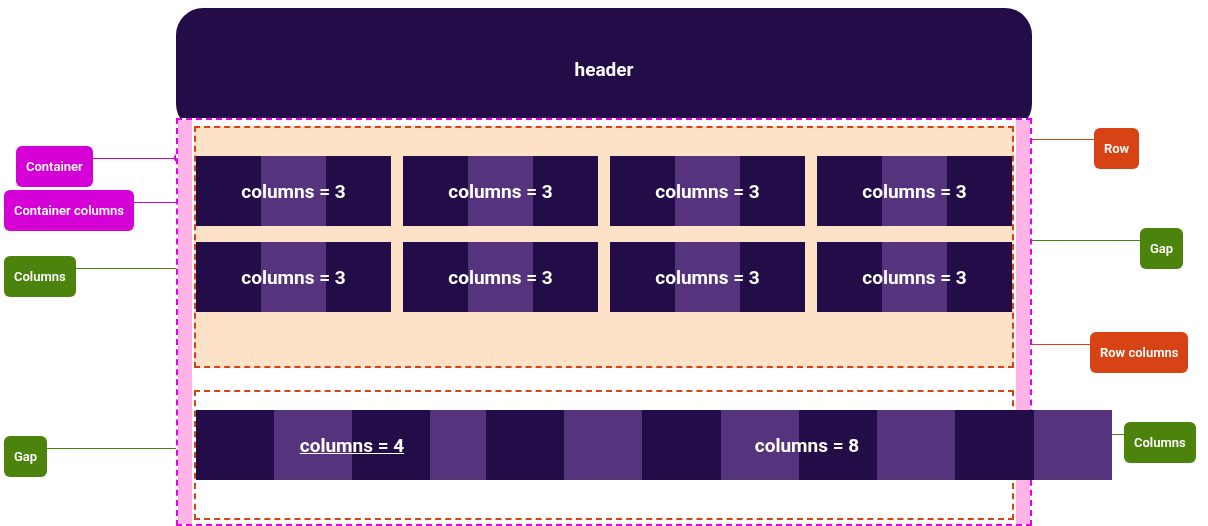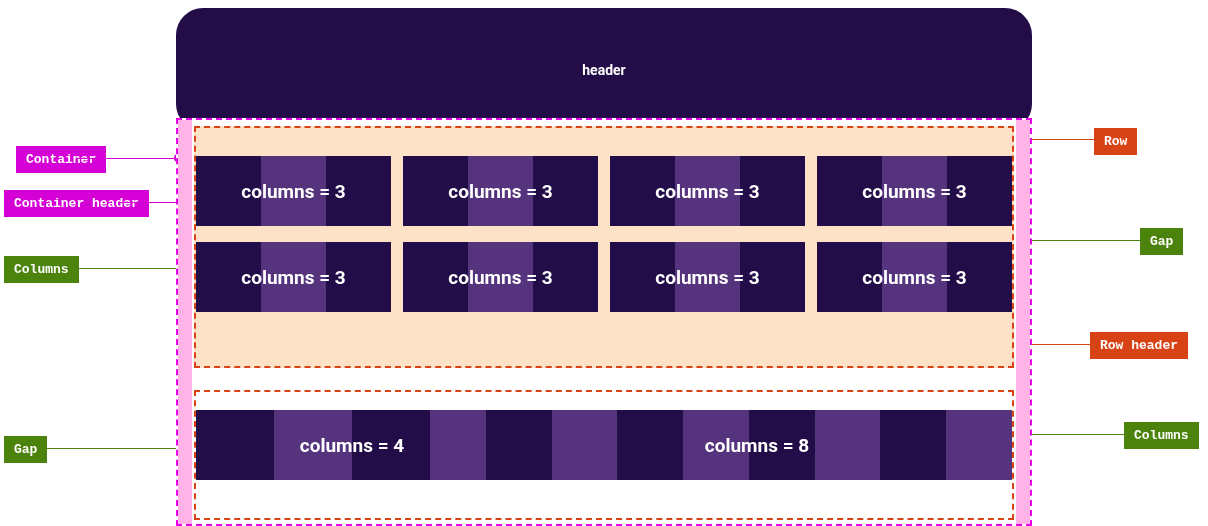--- a/index.html
+++ b/index.html
@@ -11,24 +11,23 @@
     position: relative;
     overflow: hidden;
   }
 
   
   .label {
     position: absolute;
     color: #fff;
     font-size: 13px;
     font-weight: 600;
-    padding: 6px 10px;
-    border-radius: 0;
+    padding: 13px 10px;
+    border-radius: 6px;
     white-space: nowrap;
-    font-family: Liberation Mono, monospace;
   }
   .lbl-magenta { background: #d500d5; }
   .lbl-green   { background: #4b830d; }
   .lbl-orange  { background: #d84315; }
 
   
   .line {
     position: absolute;
     background: currentColor;
     height: 1px;
@@ -116,38 +115,38 @@
   
   .header {
     position: absolute;
     left: 0; top: 0;
     width: 856px; height: 123px;
     background:#220d48;
     color:#fff;
     display:flex;
     align-items:center;
     justify-content:center;
-    font-size:14px;
+    font-size:19px;
     font-weight:700;
     border-radius:27px;
   }
 
 </style>
 </head>
 <body>
 
 <div class="label lbl-magenta" style="left:4px; top:146px;margin-left:12px;">Container</div>
-<div class="label lbl-magenta" style="left:4px; top:190px;">Container header</div>
+<div class="label lbl-magenta" style="left:4px; top:190px;">Container columns</div>
 <div class="label lbl-green" style="left:4px; top:256px;">Columns</div>
 <div class="label lbl-green" style="left:4px; top:436px;">Gap</div>
 
 <div class="label lbl-orange" style="left:1094px; top:128px;">Row</div>
 <div class="label lbl-green" style="left:1140px; top:228px;">Gap</div>
 <div class="label lbl-green" style="left:1124px; top:422px;">Columns</div>
-<div class="label lbl-orange" style="left:1090px; top:332px;">Row header</div>
+<div class="label lbl-orange" style="left:1090px; top:332px;">Row columns</div>
 
 <div class="line c-magenta" style="left:78px; top:158px; width:100px;"></div>
 <div class="dot c-magenta" style="left:178px; top:158px;"></div>
 
 <div class="line c-magenta" style="left:118px; top:202px; width:68px;"></div>
 <div class="dot c-magenta" style="left:186px; top:202px;"></div>
 
 <div class="line c-green" style="left:70px; top:268px; width:144px;"></div>
 <div class="dot c-green" style="left:214px; top:268px;"></div>
 
@@ -199,22 +198,22 @@
         </div>
       <div class="cell cell3" style="left:414px; top:114px; width:195px;">
           <span>columns = 3</span>
         </div>
       <div class="cell cell3" style="left:621px; top:114px; width:195px;">
           <span>columns = 3</span>
         </div>
     </div>
 
     <div class="row-box row2">
-      <div class="cell cell4" style="left:0px;   top:18px; width:312px;">
+      <div class="cell cell4" style="left:0px;   top:18px; width:312px;text-decoration:underline;">
           <span>columns = 4</span>
         </div>
-      <div class="cell cell8" style="left:290px; top:18px; width:526px;padding-left:16px;">
+      <div class="cell cell8" style="left:290px; top:18px; width:626px;padding-left:16px;">
           <span>columns = 8</span>
         </div>
     </div>
 
   </div>
 </div>
 
 </body></html>

